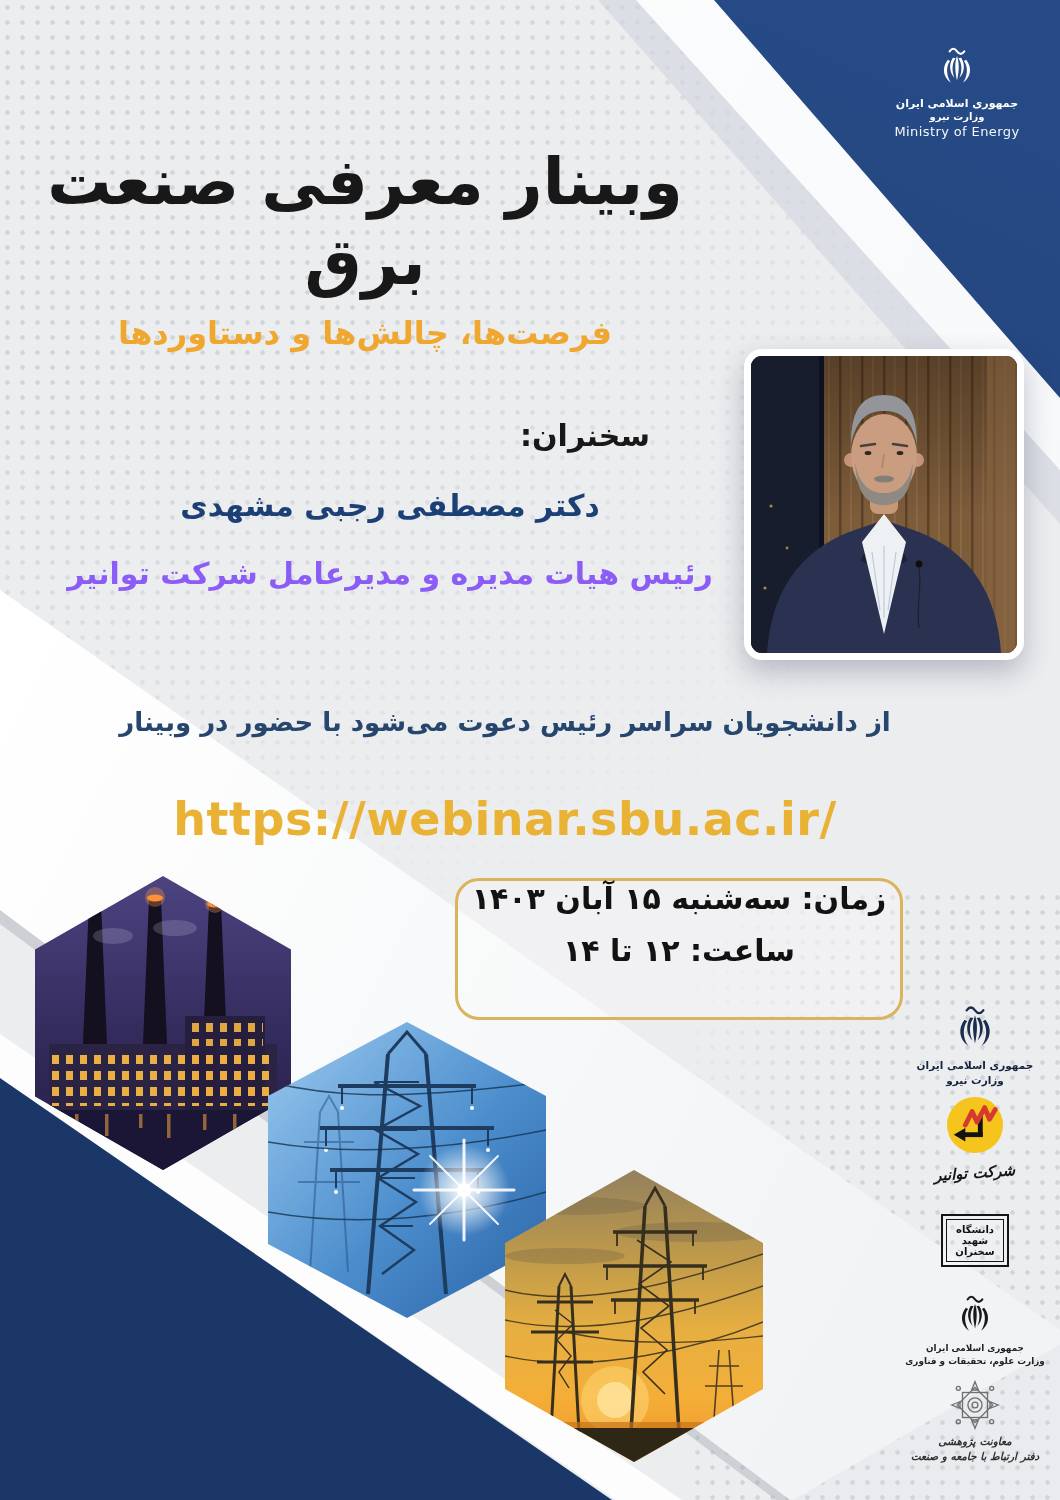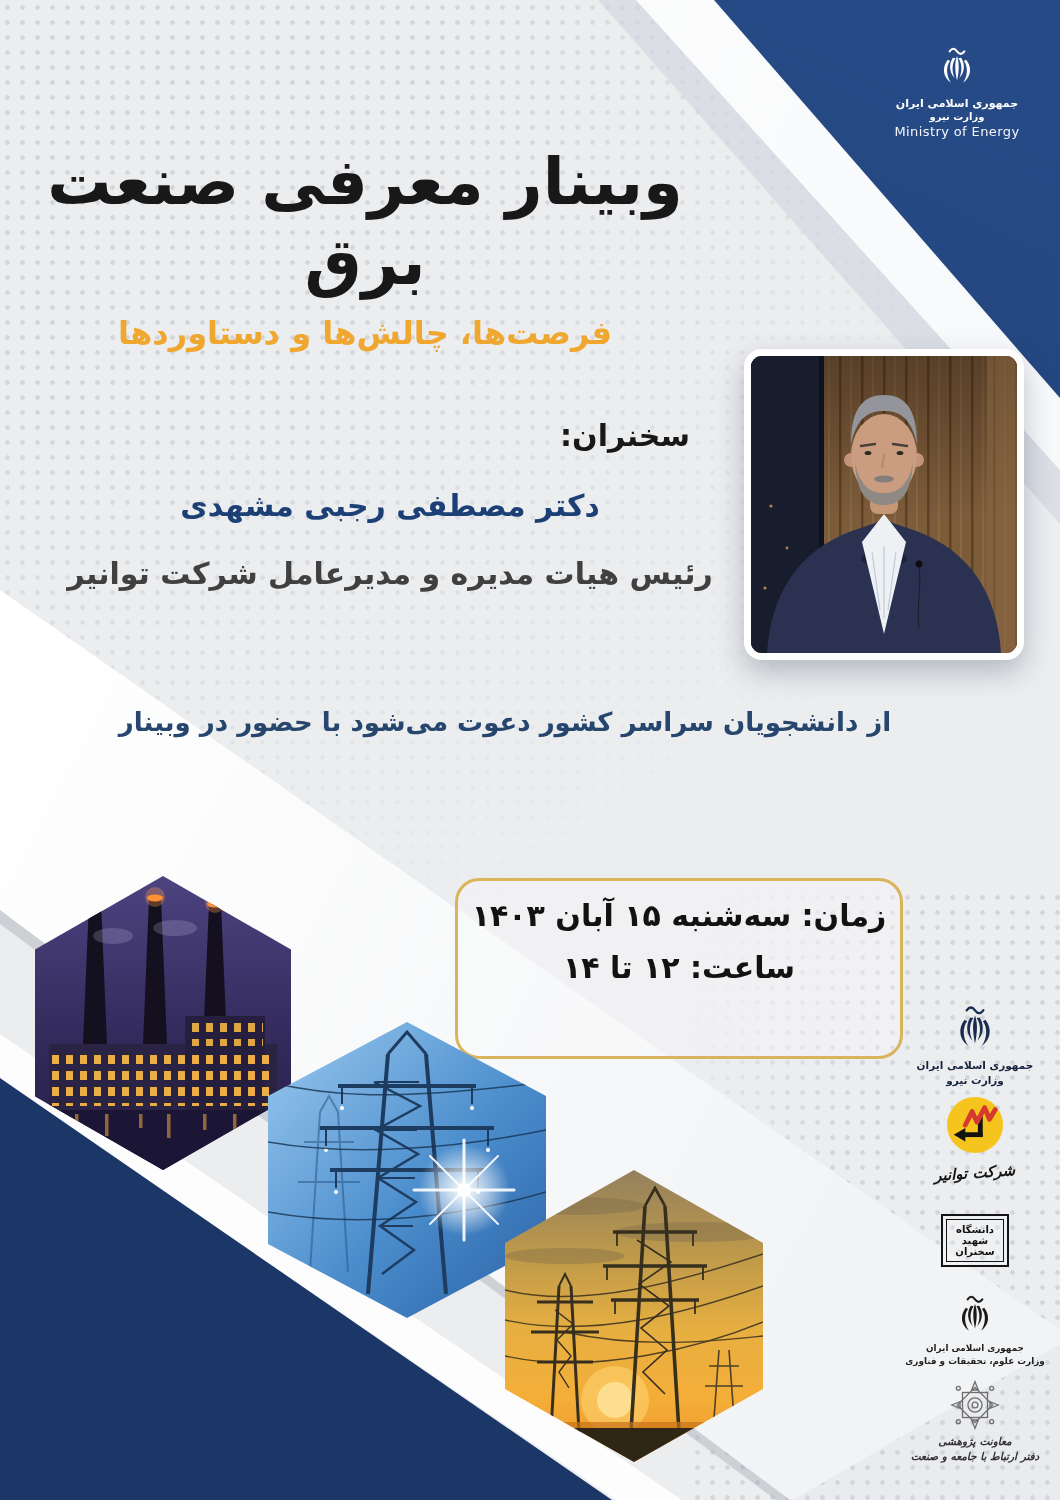--- a/index.html
+++ b/index.html
@@ -60,36 +60,36 @@
   .moe-badge{left:872px;top:44px;width:170px;color:#fff;text-align:center;}
   .moe-badge .cap1{font-size:11px;font-weight:bold;margin-top:3px;}
   .moe-badge .cap2{font-size:10px;font-weight:bold;margin-top:1px;}
   .moe-badge .cap3{font-size:13px;margin-top:2px;letter-spacing:.4px;opacity:.95;}
 
   .title-block{left:40px;top:142px;width:650px;}
   .main-title{font-size:64px;font-weight:800;color:#181818;line-height:1.25;text-align:center;}
   .subtitle{font-size:32px;font-weight:800;color:#f0a72f;margin-top:12px;text-align:center;}
 
   
-  .speaker-label{left:520px;top:418px;width:170px;font-size:30px;font-weight:800;color:#181818;text-align:right;}
+  .speaker-label{left:520px;top:418px;width:170px;font-size:30px;font-weight:800;color:#181818;text-align:left;}
   .speaker-name{left:80px;top:488px;width:620px;font-size:30px;font-weight:800;color:#1c4076;text-align:center;}
-  .speaker-role{left:60px;top:556px;width:660px;font-size:30px;font-weight:800;color:#404040;text-align:center;}
+  .speaker-role{left:60px;top:556px;width:660px;font-size:30px;font-weight:800;color:#8b5cf6;text-align:center;}
   .photo{left:744px;top:349px;width:280px;height:311px;border-radius:18px;border:7px solid #ffffff;
     box-sizing:border-box;overflow:hidden;background:#6d4f33;box-shadow:0 12px 28px rgba(40,50,80,.28);}
   .photo svg{display:block;width:100%;height:100%;}
 
   
   .invite{left:55px;top:700px;width:900px;text-align:center;color:#27466e;
     font-size:26px;font-weight:800;line-height:1.72;}
   .link{left:55px;top:792px;width:900px;text-align:center;color:#eab235;
     font-size:46px;font-weight:800;letter-spacing:.5px;}
 
   
-  .schedule{left:455px;top:878px;width:448px;height:181px;border:3px solid #d9b45c;border-radius:24px;
-    box-sizing:border-box;background:rgba(252,252,253,.30);text-align:center;padding-top:17px;}
+  .schedule{left:455px;top:878px;width:448px;height:142px;border:3px solid #d9b45c;border-radius:24px;
+    box-sizing:border-box;background:rgba(252,252,253,.30);text-align:center;}
   .schedule .line{font-size:30px;font-weight:800;color:#121212;}
   .schedule .line + .line{margin-top:17px;}
 
   
   .hex{clip-path:polygon(50% 0,100% 25%,100% 75%,50% 100%,0 75%,0 25%);overflow:hidden;}
   .hex svg{display:block;width:100%;height:100%;}
   .hex1{left:35px;top:876px;width:256px;height:294px;}
   .hex2{left:268px;top:1022px;width:278px;height:296px;}
   .hex3{left:505px;top:1170px;width:258px;height:292px;}
 
@@ -217,22 +217,23 @@
       <ellipse cx="117" cy="97" rx="3.4" ry="2" fill="#2e2620"></ellipse>
       <ellipse cx="149" cy="97" rx="3.4" ry="2" fill="#2e2620"></ellipse>
       <path d="M133,98 L131,112" stroke="#b98a6d" stroke-width="2.4" fill="none"></path>
 
       <circle cx="168" cy="208" r="3.4" fill="#0e0e0e"></circle>
       <path d="M168,211 C171,232 165,252 168,272" stroke="#0e0e0e" stroke-width="1" fill="none" opacity=".6"></path>
     </svg>
   </div>
 
   <div class="abs fa invite">
-    <div>از دانشجویان سراسر کشور دعوت می‌شود با حضور در وبینار</div>
-  </div>
+    <div>از دانشجویان سراسر رئیس دعوت می‌شود با حضور در وبینار</div>
+  </div>
+  <div class="abs link">https://webinar.sbu.ac.ir/</div>
 
   <div class="abs schedule">
     <div class="fa line">زمان: سه‌شنبه ۱۵ آبان ۱۴۰۳</div>
     <div class="fa line">ساعت: ۱۲ تا ۱۴</div>
   </div>
 
   <div class="abs hex hex1">
     <svg viewBox="0 0 256 294" preserveAspectRatio="none">
       <defs>
         <linearGradient id="nightsky" x1="0" y1="0" x2="0" y2="1">

